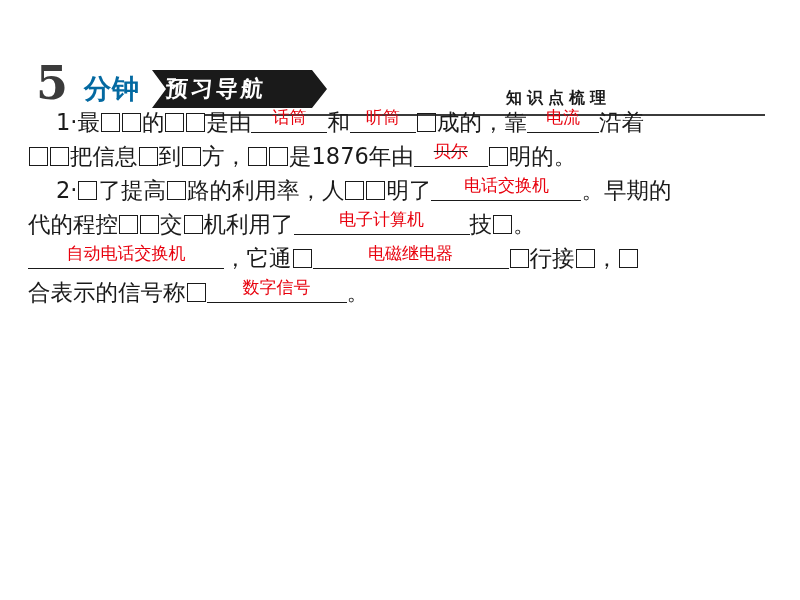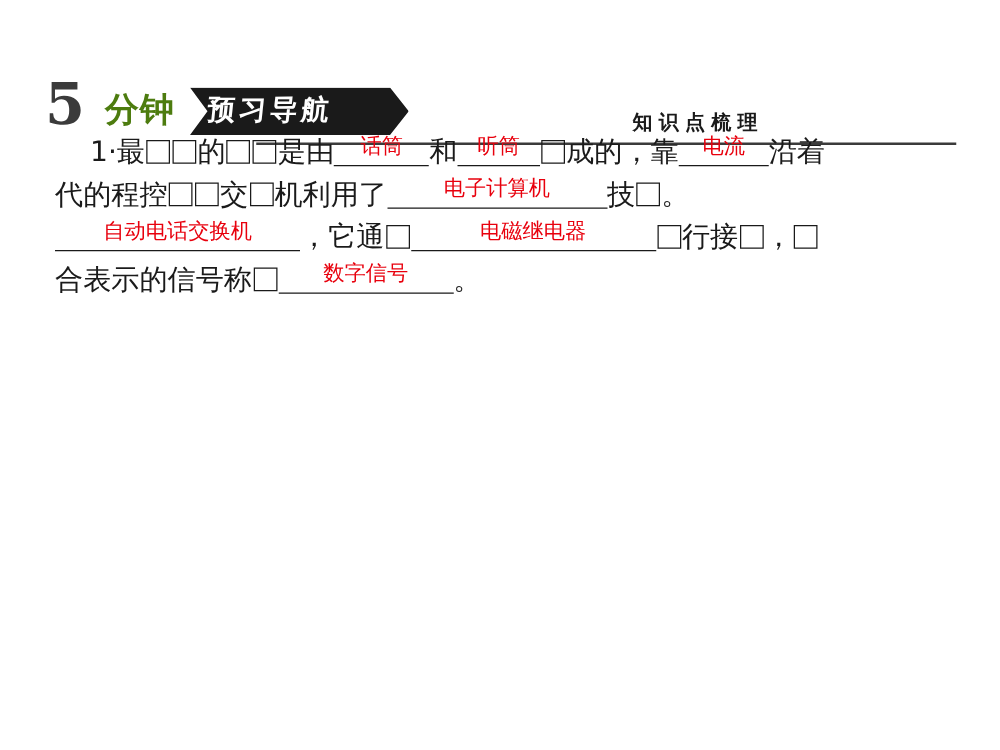--- a/index.html
+++ b/index.html
@@ -39,21 +39,21 @@
     color: #3b3b3b;
     line-height: 46px;
     letter-spacing: -1px;
   }
   .hdr-min {
     position: absolute;
     left: 84px;
     top: 46px;
     font-size: 27px;
     font-weight: bold;
-    color: #4d7c0f;
+    color: #0369a1;
     letter-spacing: 1px;
     line-height: 30px;
   }
   
   .banner {
     position: absolute;
     left: 152px;
     top: 42px;
     width: 175px;
     height: 38px;
@@ -97,21 +97,21 @@
     position: absolute;
     left: 28px;
     top: 106px;
     width: 752px;
     font-size: 22.5px;
     line-height: 33px;
     color: #1a1a1a;
     letter-spacing: 0px;
   }
   .para {
-    margin: 0 0 1px 16px;
+    margin: 0 0 1px 0;
     text-indent: 0;
   }
   .indent {
     display: inline-block;
     width: 28px;
   }
   .box {
     display: inline-block;
     width: 19px;
     height: 19px;
@@ -155,21 +155,27 @@
     <div class="hdr-rule"></div>
     <div class="hdr-title">知识点梳理</div>
   </div>
 
   <div class="content">
 
     <p class="para">
       <span class="indent"></span><span>1</span><span>·最</span><span class="box"></span><span class="box"></span><span>的</span><span class="box"></span><span class="box"></span><span>是由</span><span class="blank" style="width:76px"><span>话筒</span></span><span>和</span><span class="blank" style="width:66px"><span>听筒</span></span><span class="box"></span><span>成的，靠</span><span class="blank" style="width:72px"><span>电流</span></span><span>沿着</span>
     </p>
 
+    <p class="para">
+      <span class="box"></span><span class="box"></span><span>把信息</span><span class="box"></span><span>到</span><span class="box"></span><span>方，</span><span class="box"></span><span class="box"></span><span>是1876年由</span><span class="blank strike" style="width:74px"><span>贝尔</span></span><span class="box"></span><span>明的。</span>
+    </p>
 
+    <p class="para">
+      <span class="indent"></span><span>2</span><span>·</span><span class="box"></span><span>了提高</span><span class="box"></span><span>路的利用率，人</span><span class="box"></span><span class="box"></span><span>明了</span><span class="blank" style="width:150px"><span>电话交换机</span></span><span>。早期的</span>
+    </p>
 
 
     <p class="para">
       <span>代的程控</span><span class="box"></span><span class="box"></span><span>交</span><span class="box"></span><span>机利用了</span><span class="blank" style="width:176px"><span>电子计算机</span></span><span>技</span><span class="box"></span><span>。</span>
     </p>
 
     <p class="para">
       <span class="blank" style="width:196px"><span>自动电话交换机</span></span><span>，它通</span><span class="box"></span><span class="blank" style="width:196px"><span>电磁继电器</span></span><span class="box"></span><span>行接</span><span class="box"></span><span>，</span><span class="box"></span>
     </p>
 

